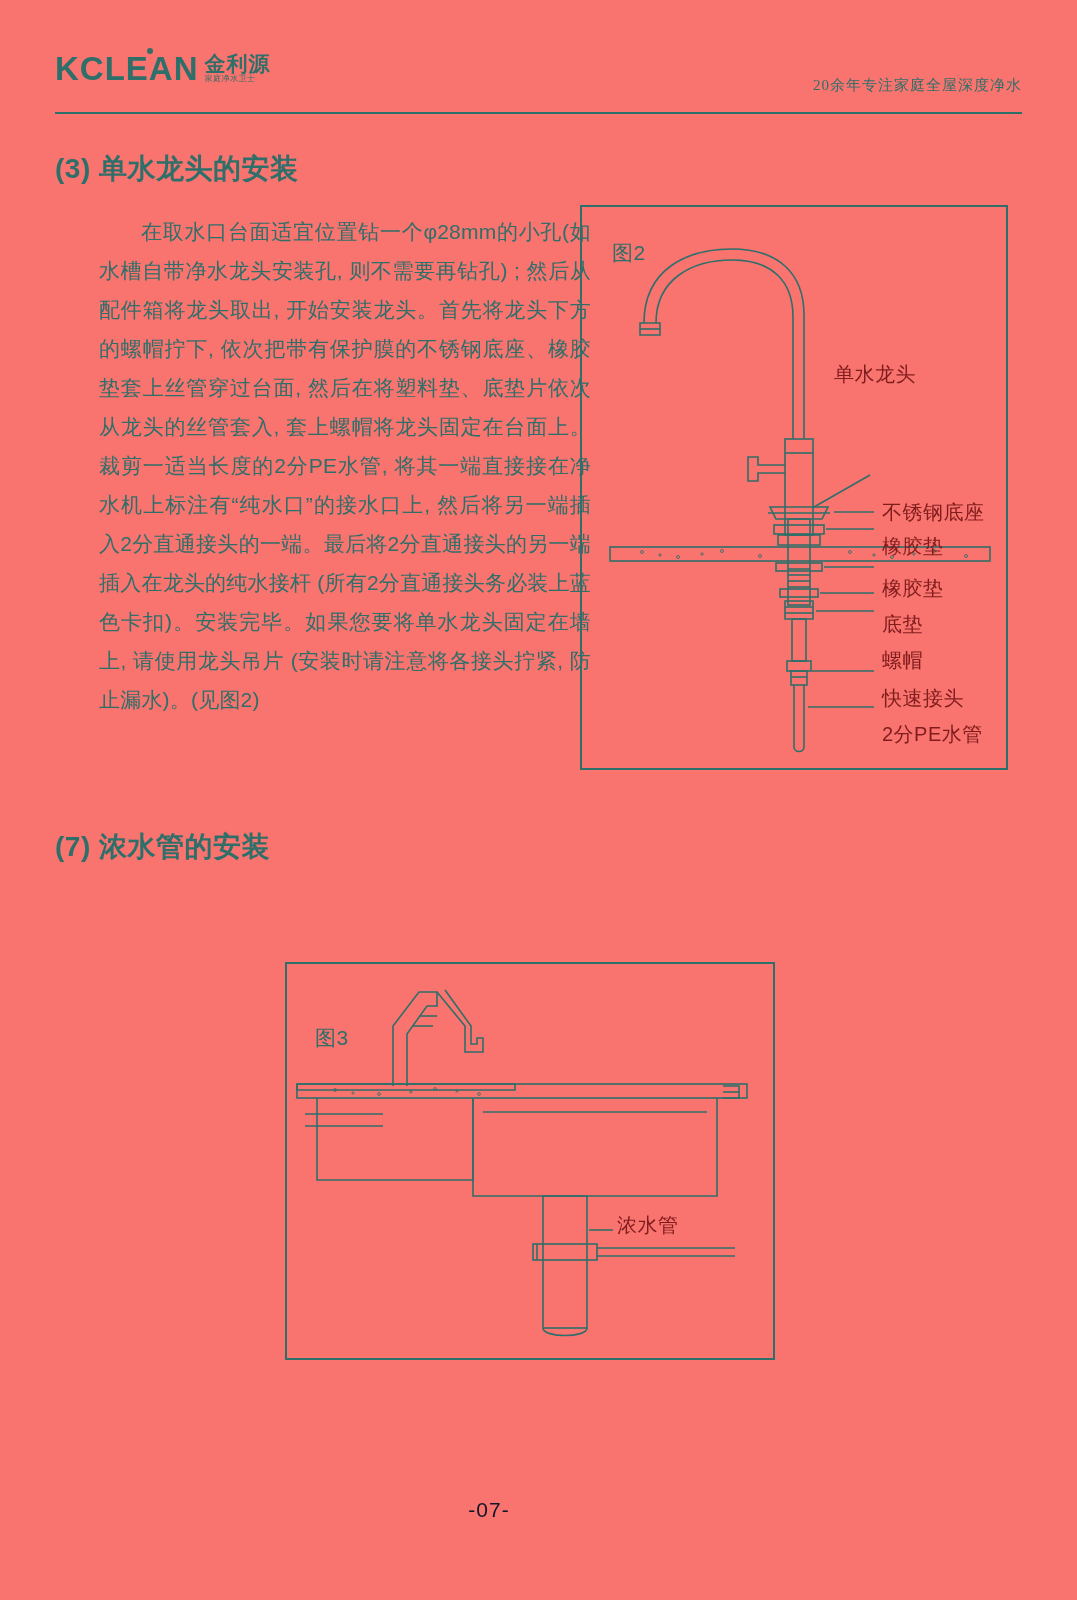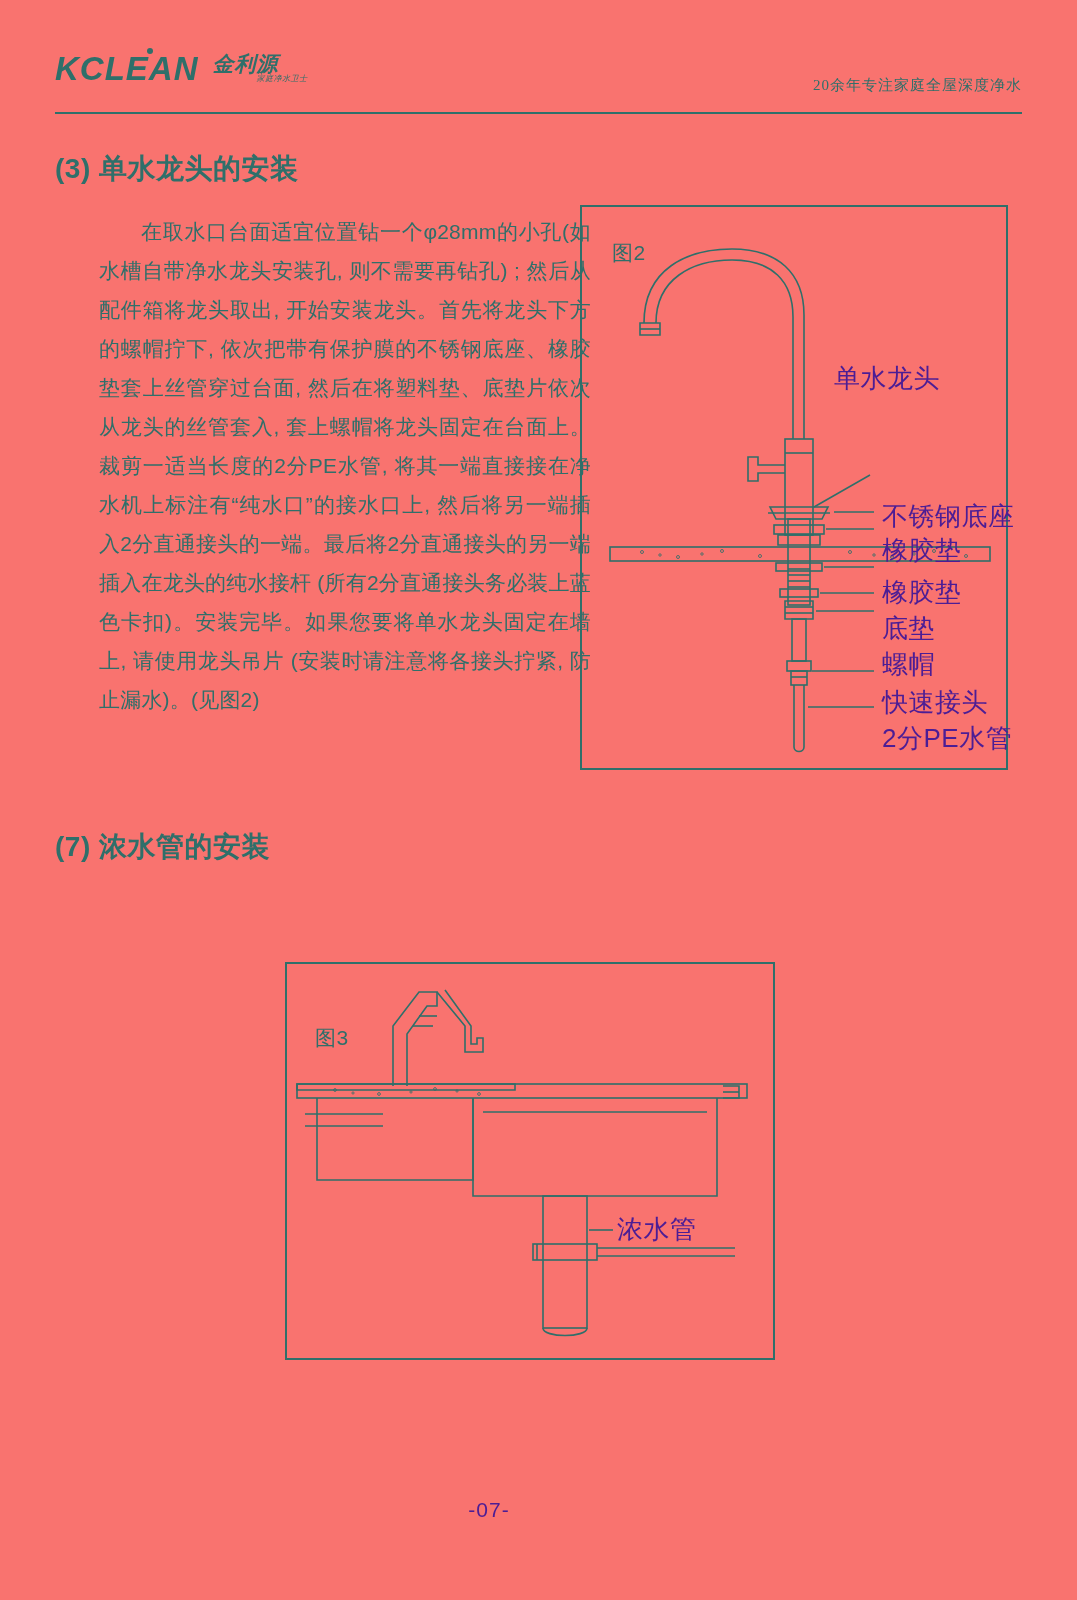--- a/index.html
+++ b/index.html
@@ -27,22 +27,21 @@
     top: 52px;
     width: 967px;
     height: 62px;
   }
   .logo {
     position: absolute;
     left: 0;
     top: 0;
     display: flex;
     align-items: flex-end;
-    gap: 14px;
-    font-style: italic;
+    gap: 6px;
   }
   .logo-main {
     font-size: 33px;
     letter-spacing: 1px;
     font-weight: bold;
     color: #2f6f6a;
     line-height: 1;
     font-family: "Liberation Sans", sans-serif;
   }
   .logo-dot {
@@ -65,21 +64,20 @@
     font-weight: bold;
     letter-spacing: 1px;
     color: #2f6f6a;
     line-height: 1.05;
   }
   .logo-cn-sub {
     font-size: 8px;
     letter-spacing: 0.5px;
     color: #2f6f6a;
     line-height: 1.1;
-    margin-left: 44px;
   }
   .header-slogan {
     position: absolute;
     right: 0;
     top: 24px;
     font-size: 15px;
     letter-spacing: 1px;
     color: #2f6f6a;
     font-family: Liberation Serif, serif;
   }
@@ -132,22 +130,22 @@
   .fig-label {
     position: absolute;
     font-size: 21px;
     color: #2f6f6a;
     letter-spacing: 0.5px;
   }
   #fig2-label { left: 30px; top: 32px; }
 
   .callout {
     position: absolute;
-    font-size: 26px;
-    color: #4c1d95;
+    font-size: 20px;
+    color: #7f1d1d;
     white-space: nowrap;
     letter-spacing: 0.5px;
   }
 
   
   #sec4-title {
     position: absolute;
     left: 55px;
     top: 828px;
   }
@@ -179,21 +177,21 @@
 
   
   .footer {
     position: absolute;
     left: 0;
     top: 1498px;
     width: 978px;
     text-align: center;
     font-size: 21px;
     letter-spacing: 1px;
-    color: #4c1d95;
+    color: #0f172a;
   }
 
   svg { display: block; }
 </style>
 </head>
 <body>
 
 <div class="page">
 
   <div class="header">

